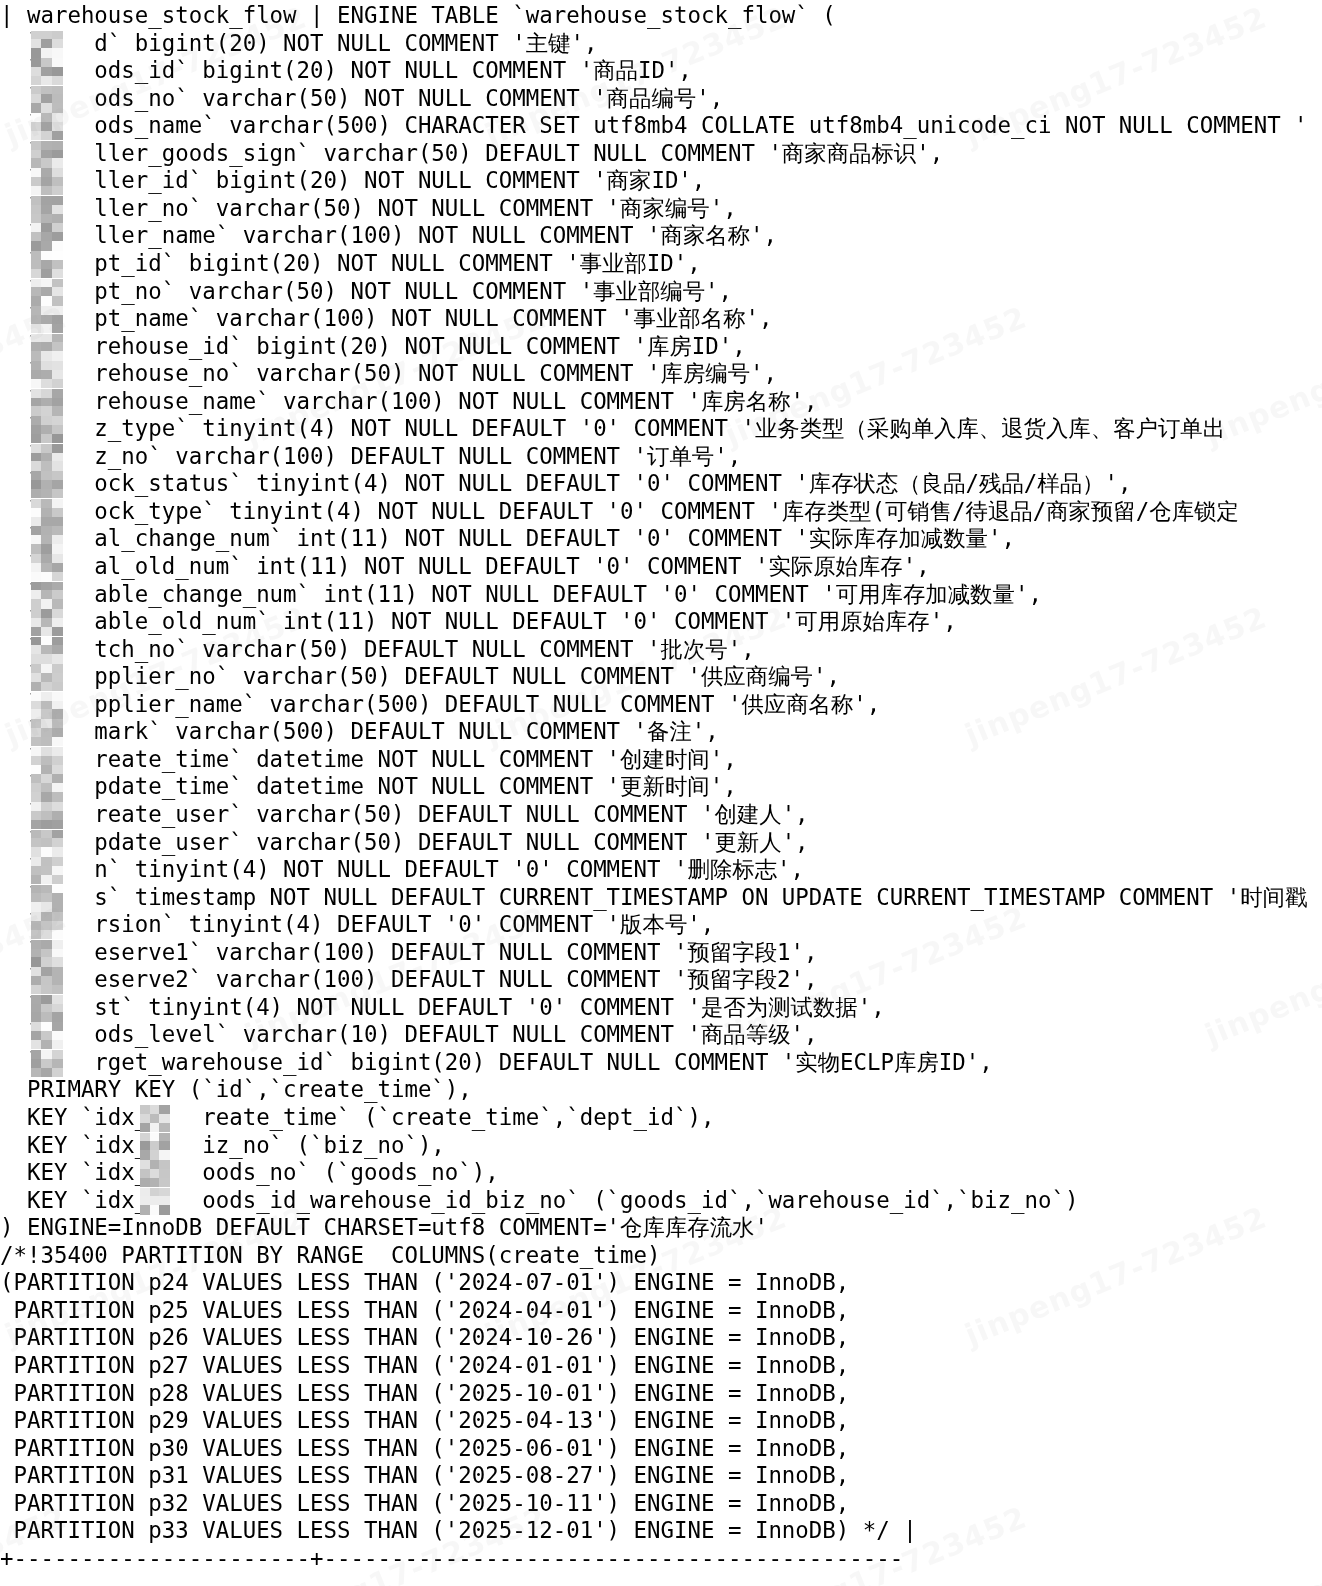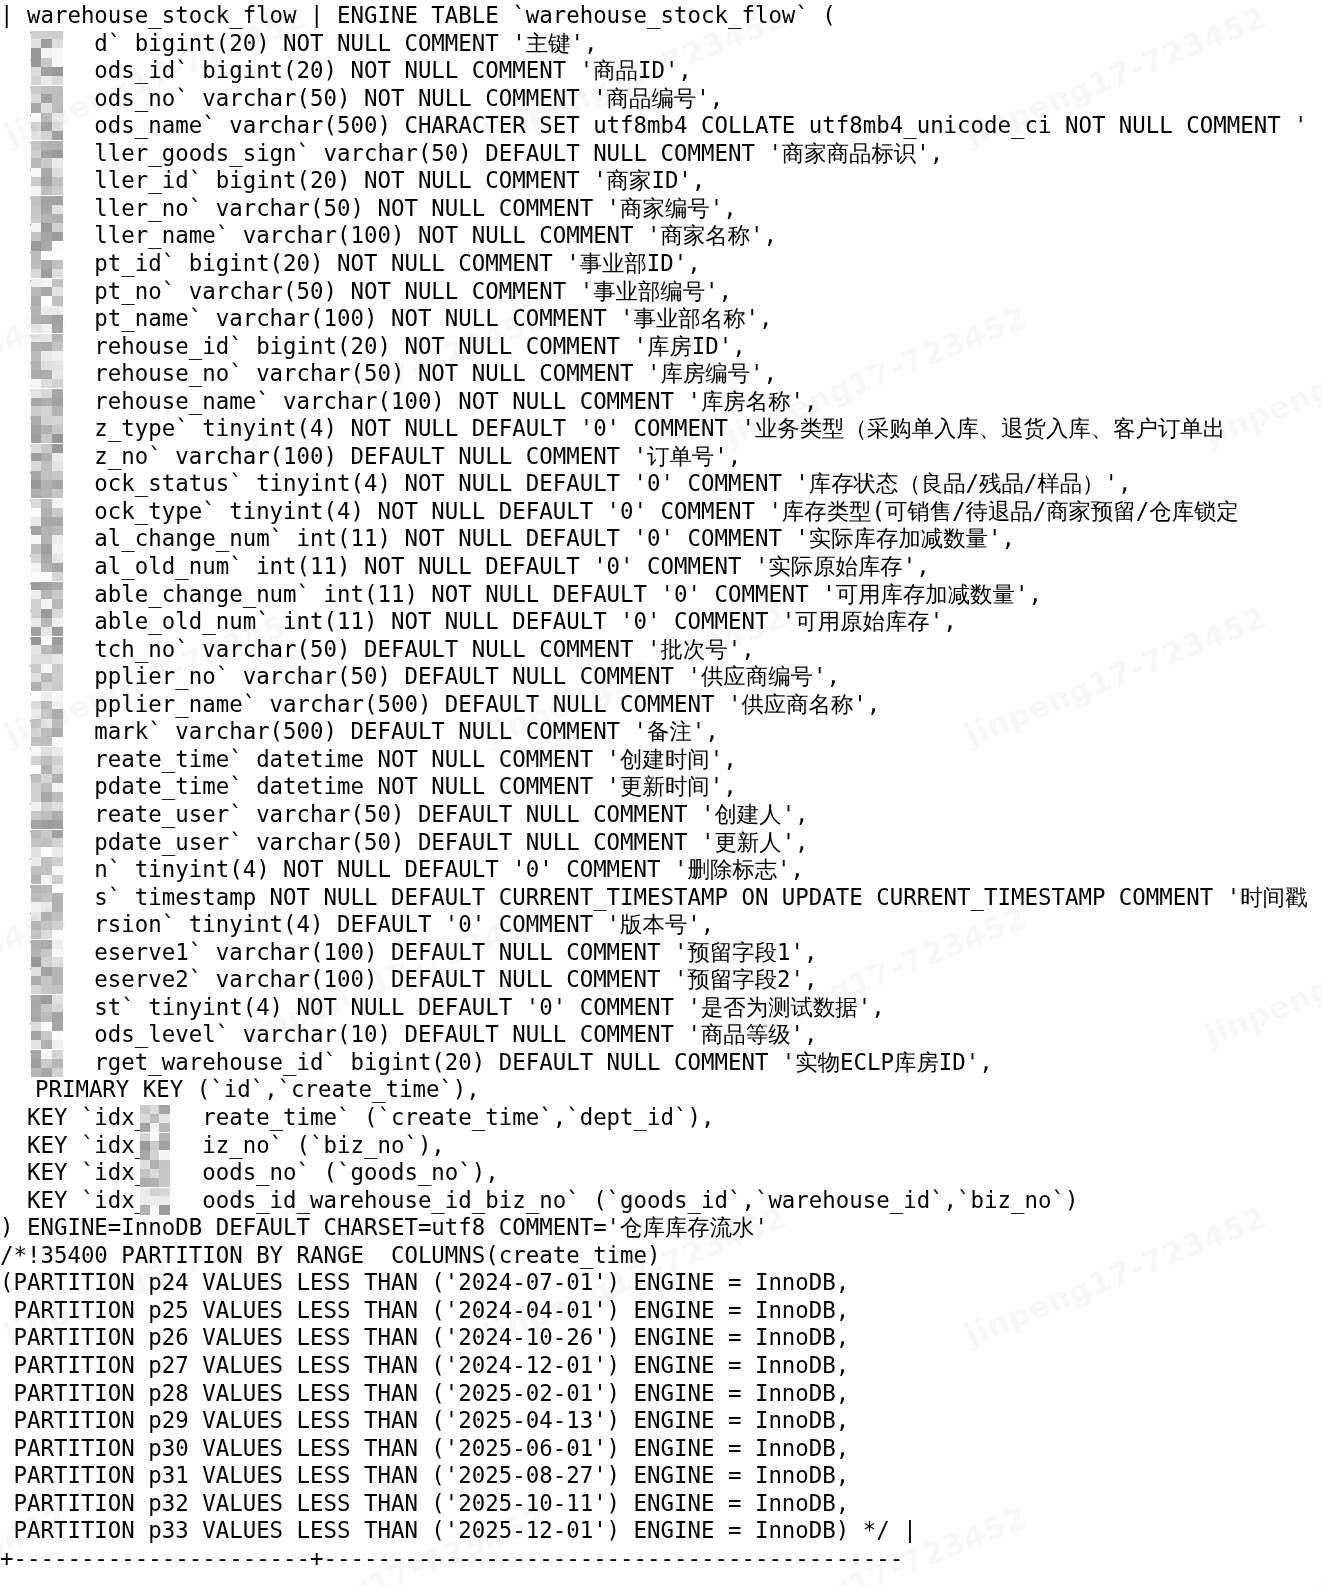--- a/index.html
+++ b/index.html
@@ -119,32 +119,32 @@
       <div class="line" style="top: 800.95px; position: absolute; left: 0px;">  `    reate_user` varchar(50) DEFAULT NULL COMMENT '创建人',</div>
       <div class="line" style="top: 828.5px; position: absolute; left: 0px;">  `    pdate_user` varchar(50) DEFAULT NULL COMMENT '更新人',</div>
       <div class="line" style="top: 856.05px; position: absolute; left: 0px;">  `    n` tinyint(4) NOT NULL DEFAULT '0' COMMENT '删除标志',</div>
       <div class="line" style="top: 883.6px; position: absolute; left: 0px;">  `    s` timestamp NOT NULL DEFAULT CURRENT_TIMESTAMP ON UPDATE CURRENT_TIMESTAMP COMMENT '时间戳</div>
       <div class="line" style="top: 911.15px; position: absolute; left: 0px;">  `    rsion` tinyint(4) DEFAULT '0' COMMENT '版本号',</div>
       <div class="line" style="top: 938.7px; position: absolute; left: 0px;">  `    eserve1` varchar(100) DEFAULT NULL COMMENT '预留字段1',</div>
       <div class="line" style="top: 966.25px; position: absolute; left: 0px;">  `    eserve2` varchar(100) DEFAULT NULL COMMENT '预留字段2',</div>
       <div class="line" style="top: 993.8px; position: absolute; left: 0px;">  `    st` tinyint(4) NOT NULL DEFAULT '0' COMMENT '是否为测试数据',</div>
       <div class="line" style="top: 1021.35px; position: absolute; left: 0px;">  `    ods_level` varchar(10) DEFAULT NULL COMMENT '商品等级',</div>
       <div class="line" style="top: 1048.9px; position: absolute; left: 0px;">  `    rget_warehouse_id` bigint(20) DEFAULT NULL COMMENT '实物ECLP库房ID',</div>
-      <div class="line" style="top: 1076.45px; position: absolute; left: 8px;">  PRIMARY KEY (`id`,`create_time`),</div>
+      <div class="line" style="top: 1076.45px; position: absolute; left: 0px;">  PRIMARY KEY (`id`,`create_time`),</div>
       <div class="line" style="top: 1104px; position: absolute; left: 0px;">  KEY `idx_    reate_time` (`create_time`,`dept_id`),</div>
       <div class="line" style="top: 1131.55px; position: absolute; left: 0px;">  KEY `idx_    iz_no` (`biz_no`),</div>
       <div class="line" style="top: 1159.1px; position: absolute; left: 0px;">  KEY `idx_    oods_no` (`goods_no`),</div>
       <div class="line" style="top: 1186.65px; position: absolute; left: 0px;">  KEY `idx_    oods_id_warehouse_id_biz_no` (`goods_id`,`warehouse_id`,`biz_no`)</div>
       <div class="line" style="top: 1214.2px; position: absolute; left: 0px;">) ENGINE=InnoDB DEFAULT CHARSET=utf8 COMMENT='仓库库存流水'</div>
       <div class="line" style="top: 1241.75px; position: absolute; left: 0px;">/*!35400 PARTITION BY RANGE  COLUMNS(create_time)</div>
       <div class="line" style="top: 1269.3px; position: absolute; left: 0px;">(PARTITION p24 VALUES LESS THAN ('2024-07-01') ENGINE = InnoDB,</div>
       <div class="line" style="top: 1296.85px; position: absolute; left: 0px;"> PARTITION p25 VALUES LESS THAN ('2024-04-01') ENGINE = InnoDB,</div>
       <div class="line" style="top: 1324.4px; position: absolute; left: 0px;"> PARTITION p26 VALUES LESS THAN ('2024-10-26') ENGINE = InnoDB,</div>
-      <div class="line" style="top: 1351.95px; position: absolute; left: 0px;"> PARTITION p27 VALUES LESS THAN ('2024-12-01') ENGINE = InnoDB,</div>
-      <div class="line" style="top: 1379.5px; position: absolute; left: 0px;"> PARTITION p28 VALUES LESS THAN ('2025-02-01') ENGINE = InnoDB,</div>
+      <div class="line" style="top: 1351.95px; position: absolute; left: 0px;"> PARTITION p27 VALUES LESS THAN ('2024-01-01') ENGINE = InnoDB,</div>
+      <div class="line" style="top: 1379.5px; position: absolute; left: 0px;"> PARTITION p28 VALUES LESS THAN ('2025-10-01') ENGINE = InnoDB,</div>
       <div class="line" style="top: 1407.05px; position: absolute; left: 0px;"> PARTITION p29 VALUES LESS THAN ('2025-04-13') ENGINE = InnoDB,</div>
       <div class="line" style="top: 1434.6px; position: absolute; left: 0px;"> PARTITION p30 VALUES LESS THAN ('2025-06-01') ENGINE = InnoDB,</div>
       <div class="line" style="top: 1462.15px; position: absolute; left: 0px;"> PARTITION p31 VALUES LESS THAN ('2025-08-27') ENGINE = InnoDB,</div>
       <div class="line" style="top: 1489.7px; position: absolute; left: 0px;"> PARTITION p32 VALUES LESS THAN ('2025-10-11') ENGINE = InnoDB,</div>
       <div class="line" style="top: 1517.25px; position: absolute; left: 0px;"> PARTITION p33 VALUES LESS THAN ('2025-12-01') ENGINE = InnoDB) */ |</div>
       <div class="line border" style="top: 1544.8px; position: absolute; left: 0px;">+----------------------+-------------------------------------------</div>
     </div>
 </div>
 
 <div id="redaction-layer">

